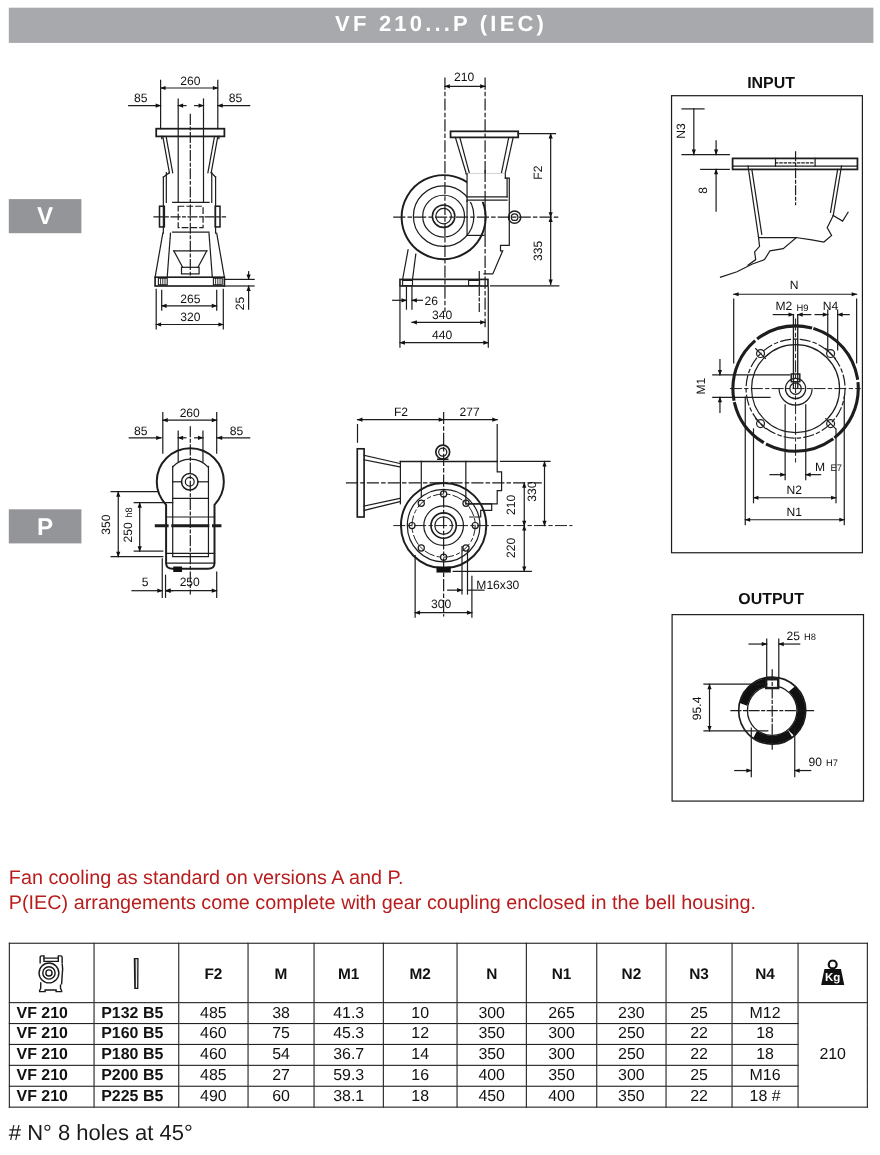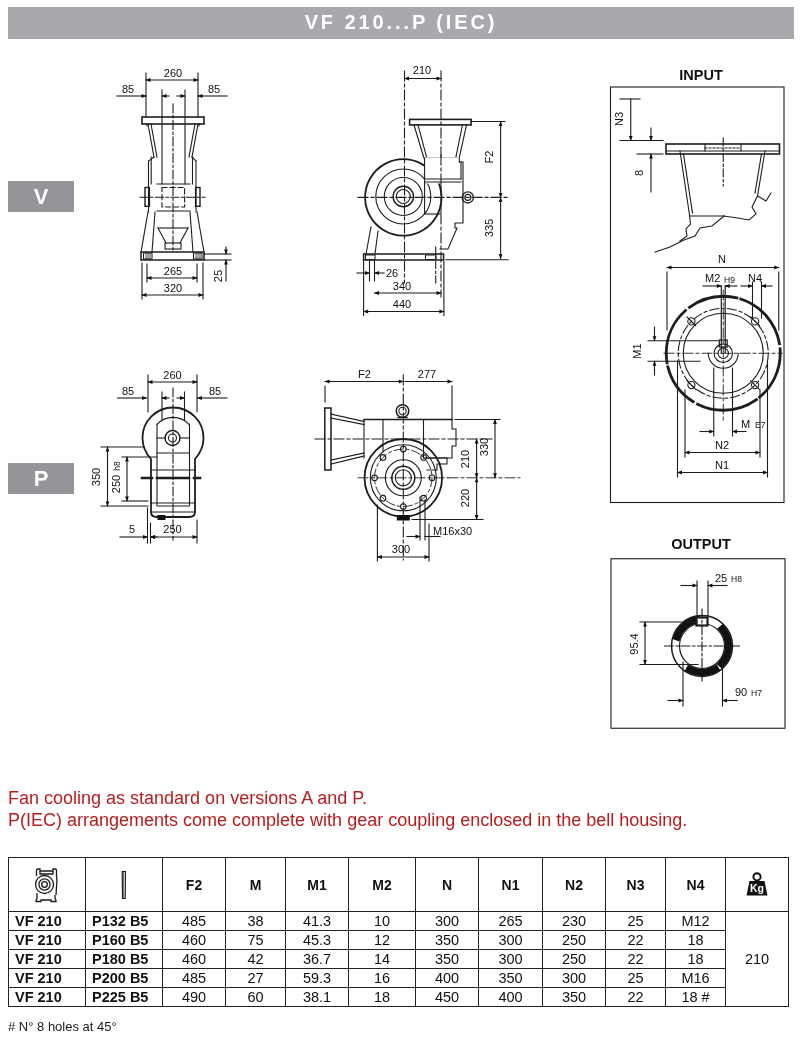--- a/index.html
+++ b/index.html
@@ -3,21 +3,21 @@
 <meta charset="utf-8">
 <style>
 html,body{margin:0;padding:0;}
 body{width:800px;height:1050px;background:#fff;font-family:"Liberation Sans",sans-serif;position:relative;overflow:hidden;}
 .abs{position:absolute;}
 #titlebar{left:8px;top:7px;width:786px;height:31.7px;background:#a7a9ac;color:#fff;font-weight:bold;font-size:20px;text-align:center;line-height:30px;letter-spacing:2.9px;}
 .vplabel{width:66px;height:31px;background:#939598;color:#fff;font-weight:bold;font-size:22px;text-align:center;line-height:31px;}
 #vlabel{left:8px;top:181px;}
 #plabel{left:8px;top:463px;}
 #para{left:8px;top:787px;font-size:18px;color:#b91c1c;line-height:22px;}
-#foot{left:8px;top:1019px;font-size:13px;color:#1a1a1a;}
+#foot{left:8px;top:1019px;font-size:20px;color:#1a1a1a;}
 table{border-collapse:collapse;table-layout:fixed;}
 #dtable{left:8px;top:857px;}
 #dtable td{border:1.5px solid #222;font-size:14.5px;color:#111;text-align:center;padding:0;height:18px;}
 #dtable .hd{height:53px;font-weight:bold;font-size:14px;}
 #dtable .ln{text-align:left;padding-left:6px;font-weight:bold;}
 #dtable .kg{border-left:1.5px solid #222;}
 svg text{font-family:"Liberation Sans",sans-serif;fill:#111;}
 .dim{font-size:11px;}
 .sm{font-size:8.5px;}
 </style>
@@ -482,21 +482,21 @@
         <td>350</td>
         <td>300</td>
         <td>250</td>
         <td>22</td>
         <td>18</td>
       </tr>
 <tr>
         <td class="ln">VF 210</td>
         <td class="ln">P180 B5</td>
         <td>460</td>
-        <td>42</td>
+        <td>54</td>
         <td>36.7</td>
         <td>14</td>
         <td>350</td>
         <td>300</td>
         <td>250</td>
         <td>22</td>
         <td>18</td>
       </tr>
 <tr>
         <td class="ln">VF 210</td>

